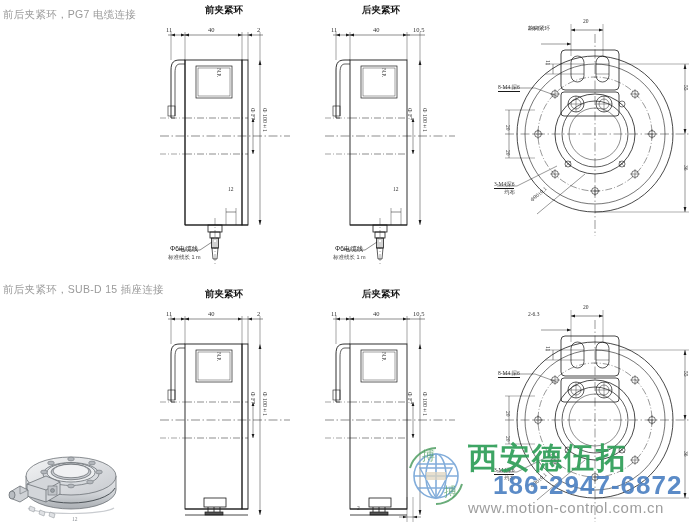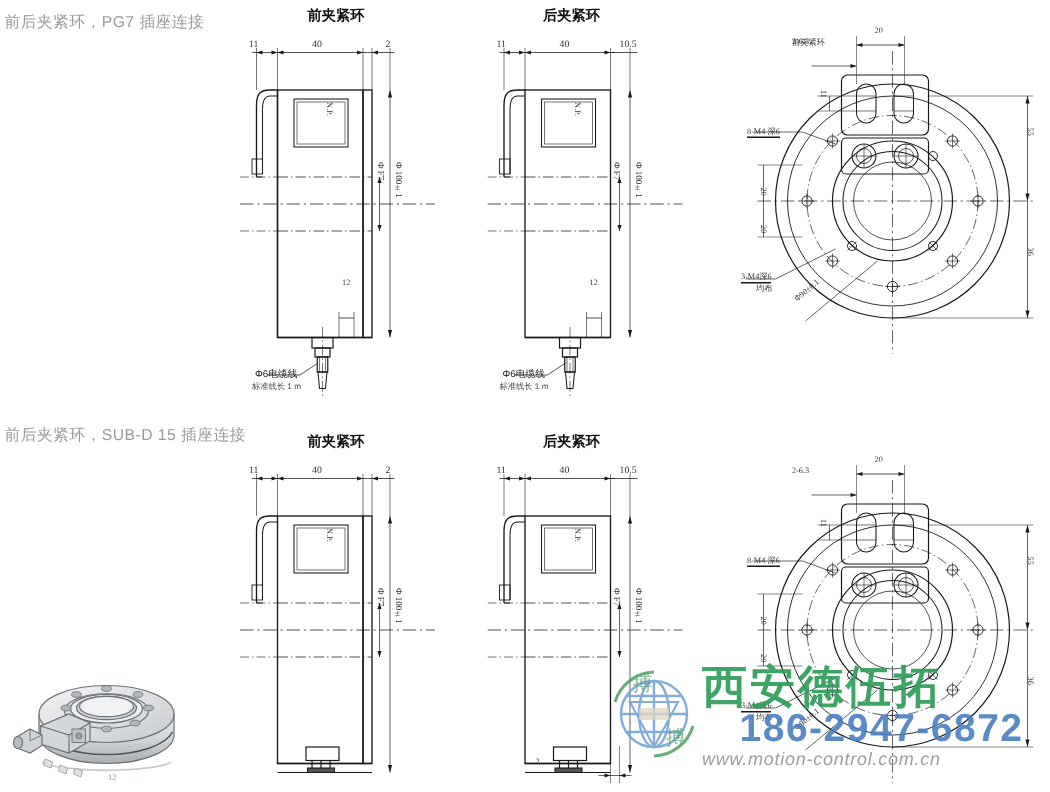--- a/index.html
+++ b/index.html
@@ -11,28 +11,28 @@
   .dim{font-size:6.5px;color:#333;font-family:"Liberation Serif","DejaVu Serif",serif;white-space:nowrap;}
   .dim-sm{font-size:5.5px;color:#333;font-family:"Liberation Serif","DejaVu Serif",serif;white-space:nowrap;}
   .note{font-size:6.5px;color:#222;white-space:nowrap;}
   .note-sm{font-size:5.5px;color:#444;white-space:nowrap;}
   .vtxt{writing-mode:vertical-rl;text-orientation:mixed;}
   svg{display:block;}
   .wm-cn{font-size:30px;font-weight:bold;color:#2e9e57;letter-spacing:2px;
          font-family:Liberation Sans, sans-serif;opacity:.92;white-space:nowrap;}
   .wm-tel{font-size:26px;font-weight:bold;color:#4a7fc1;letter-spacing:1px;
           font-family:"Liberation Sans",sans-serif;opacity:.9;white-space:nowrap;}
-  .wm-url{font-size:12px;color:#8d8d8d;letter-spacing:.5px;
-          font-family:"Liberation Sans",sans-serif;opacity:.85;white-space:nowrap;font-style:italic;}
+  .wm-url{font-size:15px;color:#8d8d8d;letter-spacing:.5px;
+          font-family:"Liberation Sans",sans-serif;opacity:.85;white-space:nowrap;}
   .wmbox{pointer-events:none;}
 </style>
 </head>
 <body>
 
-<div class="abs sec-title" style="left:3px;top:8px;">前后夹紧环，PG7 插座连接</div>
+<div class="abs sec-title" style="left:3px;top:8px;">前后夹紧环，PG7 电缆连接</div>
 
 <div class="abs sec-title" style="left:3px;top:283px;text-align:right;">前后夹紧环，SUB-D 15 插座连接</div>
 
 <div class="abs dwg-title" style="left:205px;top:4px;">前夹紧环</div>
 
 <div class="abs" style="left:160px;top:18px;">
 <svg width="145" height="250" viewBox="0 0 145 250">
   <g stroke="#1a1a1a" fill="none" stroke-width="0.7">
 
     <line x1="11" y1="14" x2="11" y2="42" stroke-width="0.4"></line>

